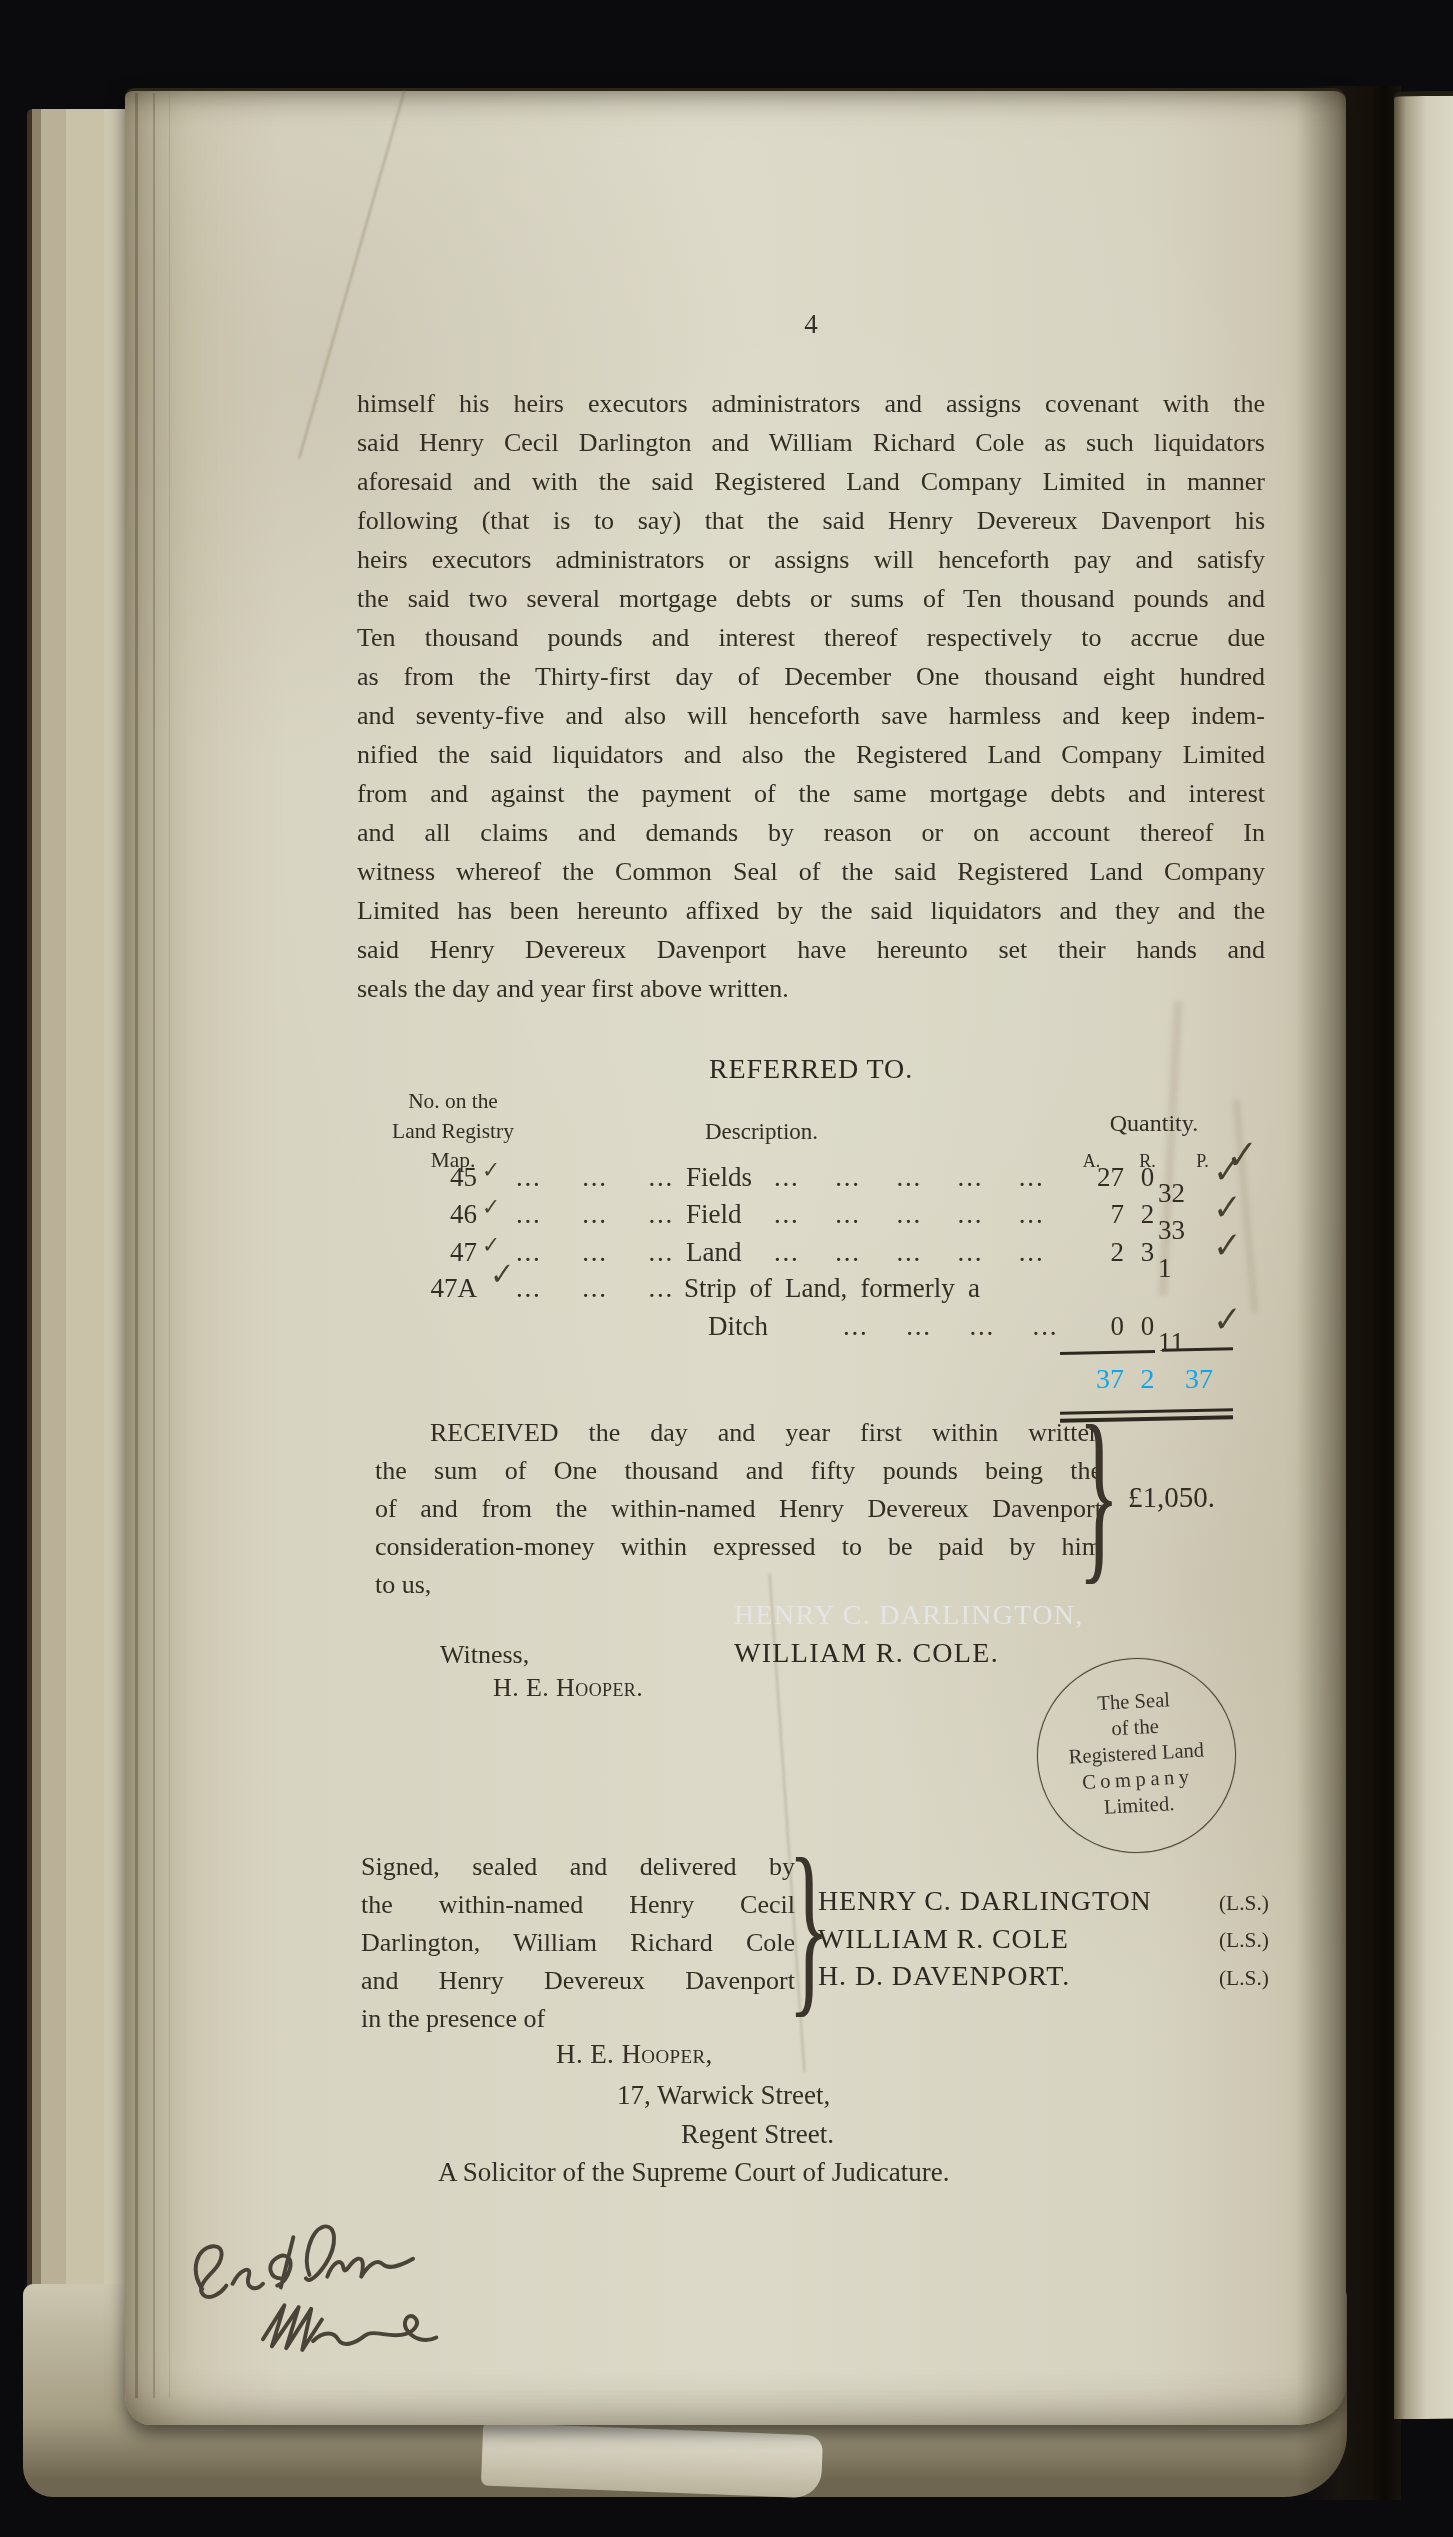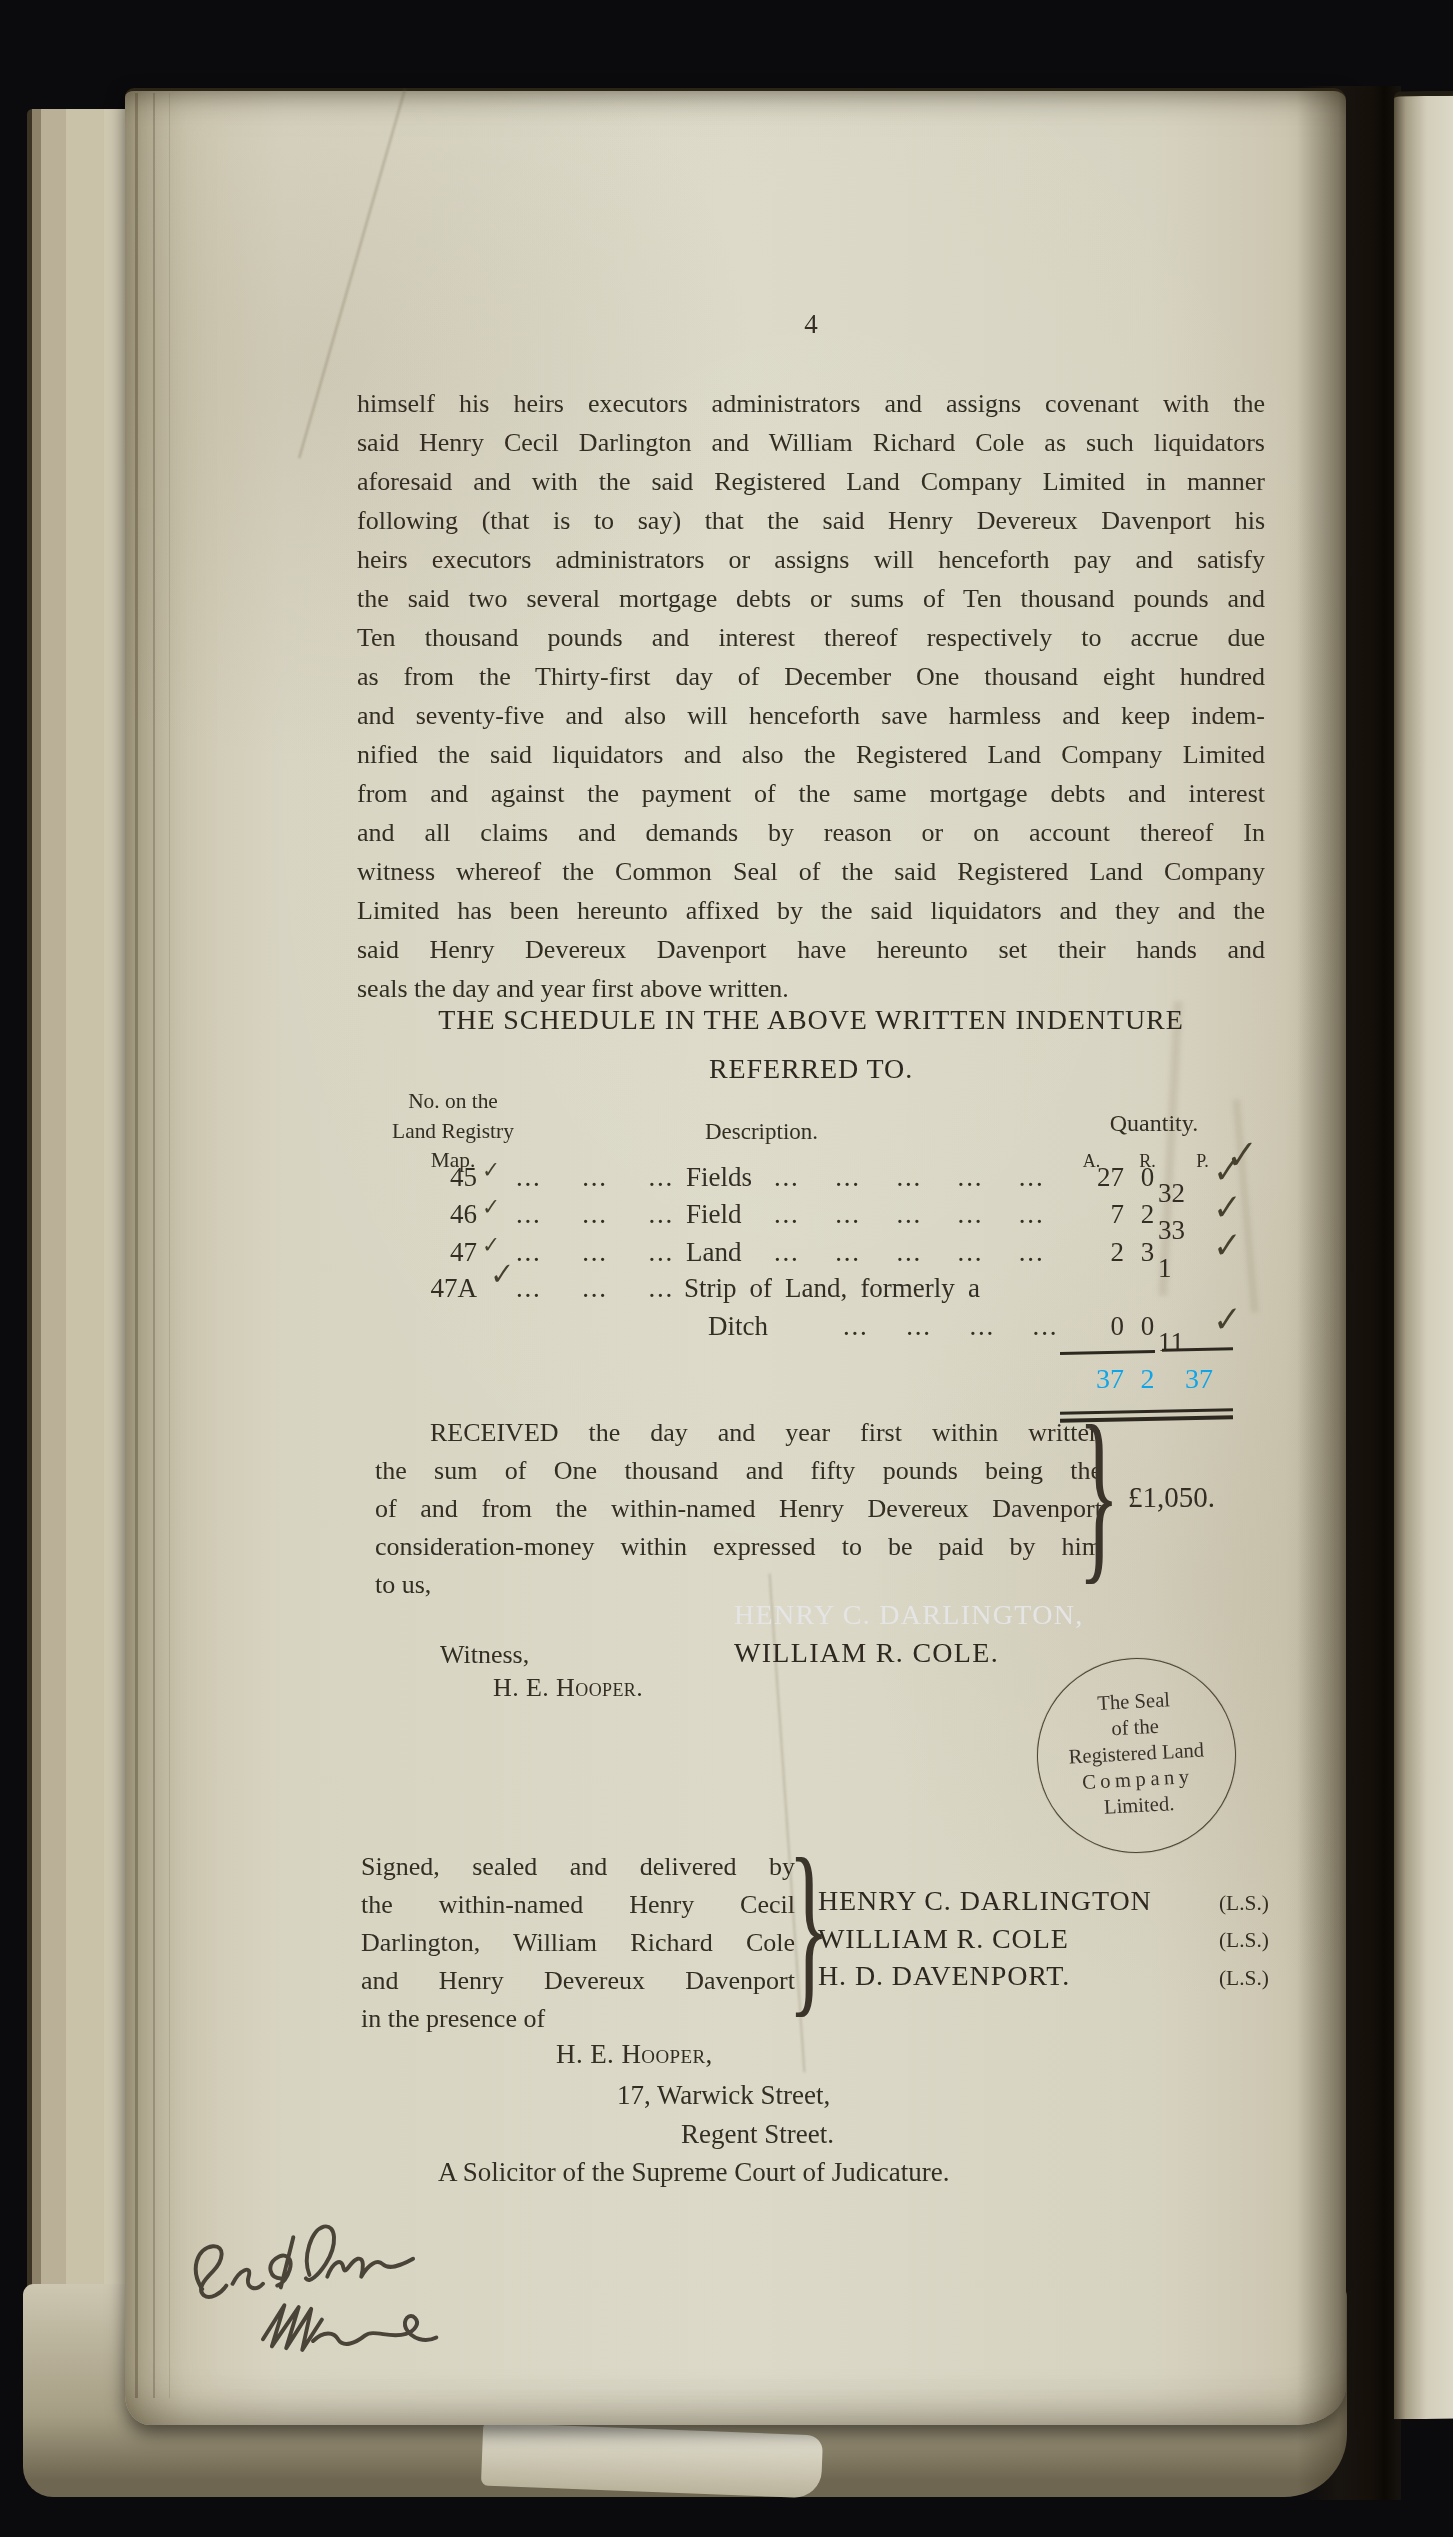--- a/index.html
+++ b/index.html
@@ -130,21 +130,20 @@
     <div class="jl">and seventy-five and also will henceforth save harmless and keep indem-</div>
     <div class="jl">nified the said liquidators and also the Registered Land Company Limited</div>
     <div class="jl">from and against the payment of the same mortgage debts and interest</div>
     <div class="jl">and all claims and demands by reason or on account thereof In</div>
     <div class="jl">witness whereof the Common Seal of the said Registered Land Company</div>
     <div class="jl">Limited has been hereunto affixed by the said liquidators and they and the</div>
     <div class="jl">said Henry Devereux Davenport have hereunto set their hands and</div>
     <div class="jl-last">seals the day and year first above written.</div>
   </div>
 
-  <div class="t sched-t1">THE SCHEDULE IN THE ABOVE WRITTEN INDENTURE</div>
   <div class="t sched-t2">REFERRED TO.</div>
 
   <div class="t hdr-no">
     <div>No. on the</div>
     <div>Land Registry</div>
     <div>Map.</div>
   </div>
   <div class="t hdr-desc">Description.</div>
   <div class="t hdr-qty">Quantity.</div>
   <div class="hdr-u" style="left:1072px;">A.</div>

